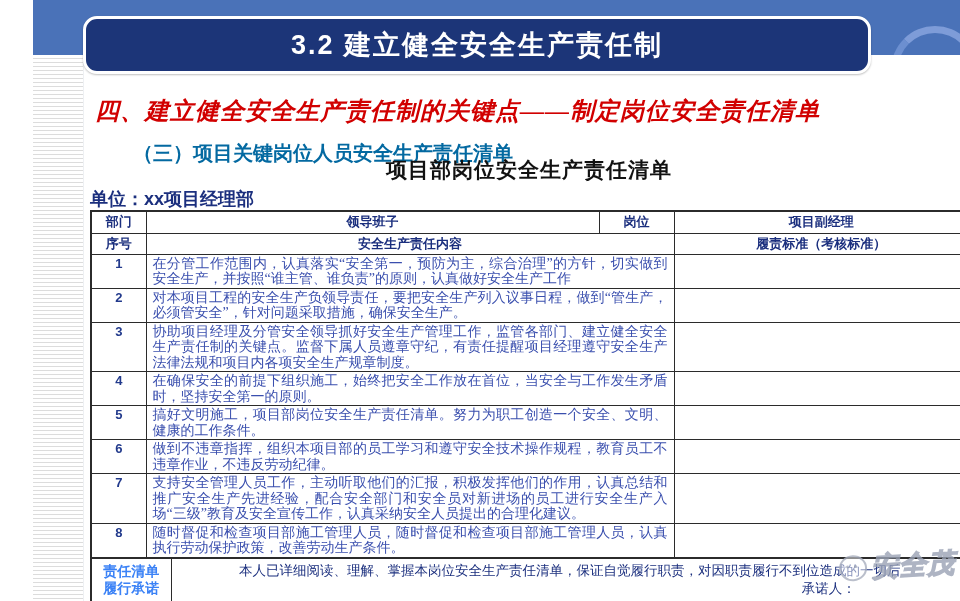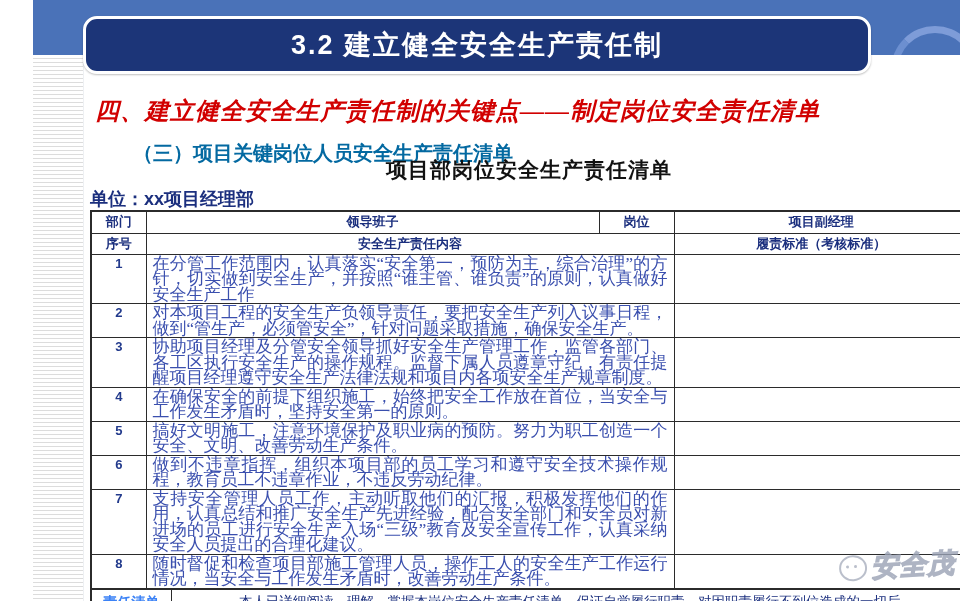--- a/index.html
+++ b/index.html
@@ -34,21 +34,21 @@
       color:#1b2f7e;font-size:18px;font-weight:bold;}
 
   
   table.resp-table{position:absolute;left:57px;top:210px;width:878px;border-collapse:collapse;
       table-layout:fixed;}
   table.resp-table td{border:1px solid #2b2b2b;padding:1px 6px;box-sizing:border-box;
       overflow:hidden;}
   table.resp-table{border:2px solid #2b2b2b;}
   .hrow td{color:#1b2f7e;font-weight:bold;font-size:13px;text-align:center;vertical-align:middle;}
   td.num{color:#223a8c;font-weight:bold;font-size:13px;text-align:center;vertical-align:top;}
-  td.txt{color:#3a4fae;font-size:17px;line-height:15.5px;text-align:justify;vertical-align:middle;
+  td.txt{color:#3a4fae;font-size:14px;line-height:15.5px;text-align:justify;vertical-align:middle;
       font-family:"Liberation Serif","DejaVu Serif",serif;}
   td.std{background:#ffffff;}
   tr.prow td{border-top:2px solid #2b2b2b;}
   td.plabel{color:#3b82f6;font-weight:bold;font-size:14px;text-align:center;vertical-align:middle;
       line-height:17px;}
   td.ptext{color:#1b2f7e;font-weight:normal;font-size:13.5px;vertical-align:middle;line-height:18px;}
   .pline1{text-align:center;}
   .pline2{text-align:center;padding-left:66%;}
 
   
@@ -108,46 +108,46 @@
         <td class="txt" colspan="3">在分管工作范围内，认真落实“安全第一，预防为主，综合治理”的方针，切实做到安全生产，并按照“谁主管、谁负责”的原则，认真做好安全生产工作</td>
         <td class="std"></td>
       </tr>
       <tr style="height:34px">
         <td class="num">2</td>
         <td class="txt" colspan="3">对本项目工程的安全生产负领导责任，要把安全生产列入议事日程，做到“管生产，必须管安全”，针对问题采取措施，确保安全生产。</td>
         <td class="std"></td>
       </tr>
       <tr style="height:46px">
         <td class="num">3</td>
-        <td class="txt" colspan="3">协助项目经理及分管安全领导抓好安全生产管理工作，监管各部门、各工区执行安全生产的操作规程。监督下属人员遵章守纪，有责任提醒项目经理遵守安全生产法律法规和项目内各项安全生产规章制度。</td>
+        <td class="txt" colspan="3">协助项目经理及分管安全领导抓好安全生产管理工作，监管各部门、建立健全安全生产责任制的关键点。监督下属人员遵章守纪，有责任提醒项目经理遵守安全生产法律法规和项目内各项安全生产规章制度。</td>
         <td class="std"></td>
       </tr>
       <tr style="height:32px">
         <td class="num">4</td>
         <td class="txt" colspan="3">在确保安全的前提下组织施工，始终把安全工作放在首位，当安全与工作发生矛盾时，坚持安全第一的原则。</td>
         <td class="std"></td>
       </tr>
       <tr style="height:32px">
         <td class="num">5</td>
-        <td class="txt" colspan="3">搞好文明施工，注意环境保护及职业病的预防。努力为职工创造一个安全、文明、改善劳动生产条件。</td>
+        <td class="txt" colspan="3">搞好文明施工，项目部岗位安全生产责任清单。努力为职工创造一个安全、文明、健康的工作条件。</td>
         <td class="std"></td>
       </tr>
       <tr style="height:32px">
         <td class="num">6</td>
         <td class="txt" colspan="3">做到不违章指挥，组织本项目部的员工学习和遵守安全技术操作规程，教育员工不违章作业，不违反劳动纪律。</td>
         <td class="std"></td>
       </tr>
       <tr style="height:46px">
         <td class="num">7</td>
         <td class="txt" colspan="3">支持安全管理人员工作，主动听取他们的汇报，积极发挥他们的作用，认真总结和推广安全生产先进经验，配合安全部门和安全员对新进场的员工进行安全生产入场“三级”教育及安全宣传工作，认真采纳安全人员提出的合理化建议。</td>
         <td class="std"></td>
       </tr>
       <tr style="height:34px">
         <td class="num">8</td>
-        <td class="txt" colspan="3">随时督促和检查项目部施工管理人员，操作工人的安全生产工作运行情况，当安全与工作发生矛盾时，改善劳动生产条件。</td>
+        <td class="txt" colspan="3">随时督促和检查项目部施工管理人员，随时督促和检查项目部施工管理人员，认真执行劳动保护政策，改善劳动生产条件。</td>
         <td class="std"></td>
       </tr>
 
       <tr class="prow" style="height:44px">
         <td class="plabel" colspan="2">
           <div>责任清单</div>
           <div>履行承诺</div>
         </td>
         <td class="ptext" colspan="3">
           <div class="pline1">本人已详细阅读、理解、掌握本岗位安全生产责任清单，保证自觉履行职责，对因职责履行不到位造成的一切后</div>

